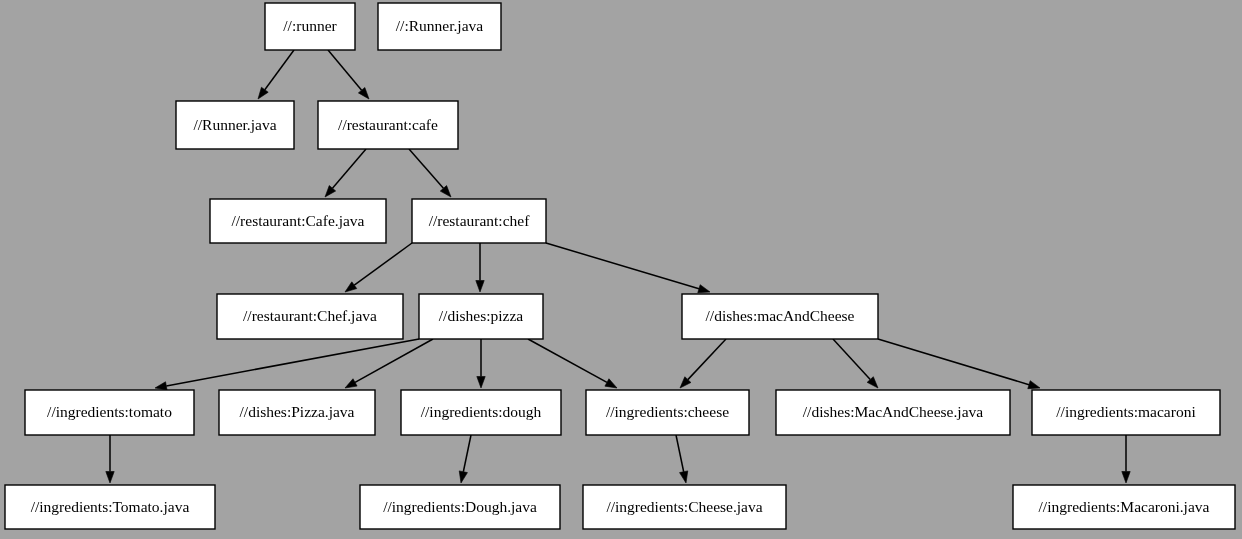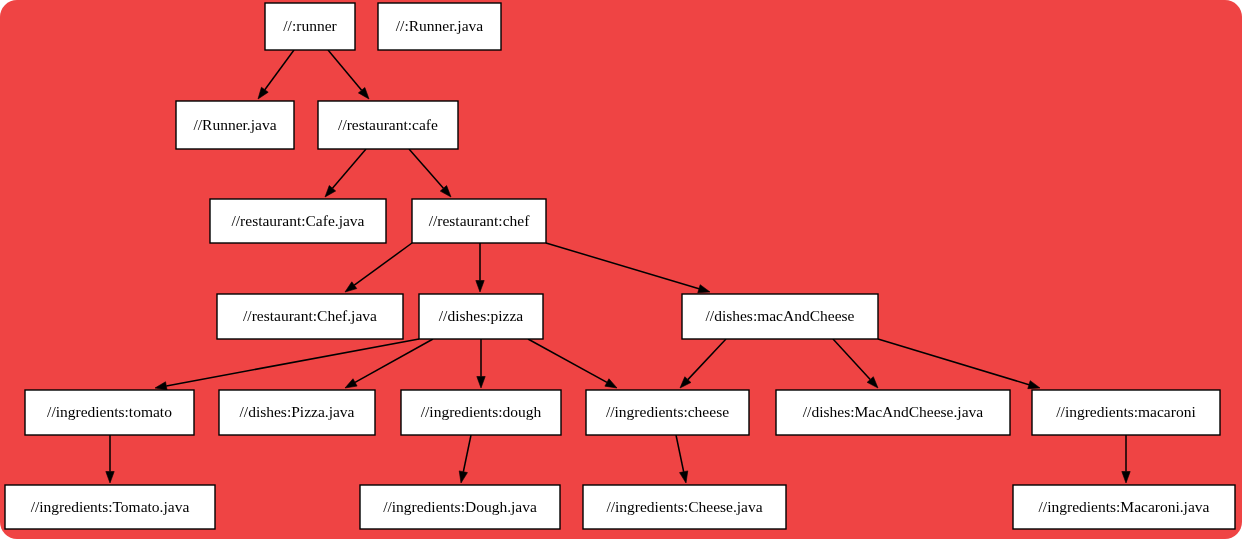--- a/index.html
+++ b/index.html
@@ -4,24 +4,23 @@
 <style>
   html, body {
     margin: 0;
     padding: 0;
     background: #ffffff;
   }
   #graph-root {
     position: relative;
     width: 1242px;
     height: 539px;
-    background: #ef4444;
+    background: #a3a3a3;
     overflow: hidden;
     font-family: "Liberation Serif", "DejaVu Serif", serif;
-    border-radius: 17px;
   }
   #graph-svg {
     position: absolute;
     top: 0;
     left: 0;
     width: 1242px;
     height: 539px;
     display: block;
   }
   .node-box {

